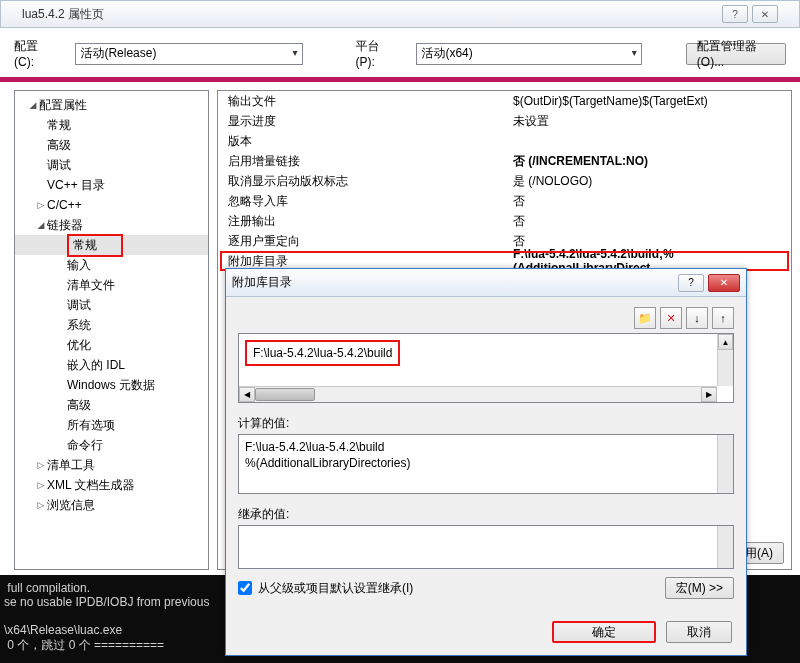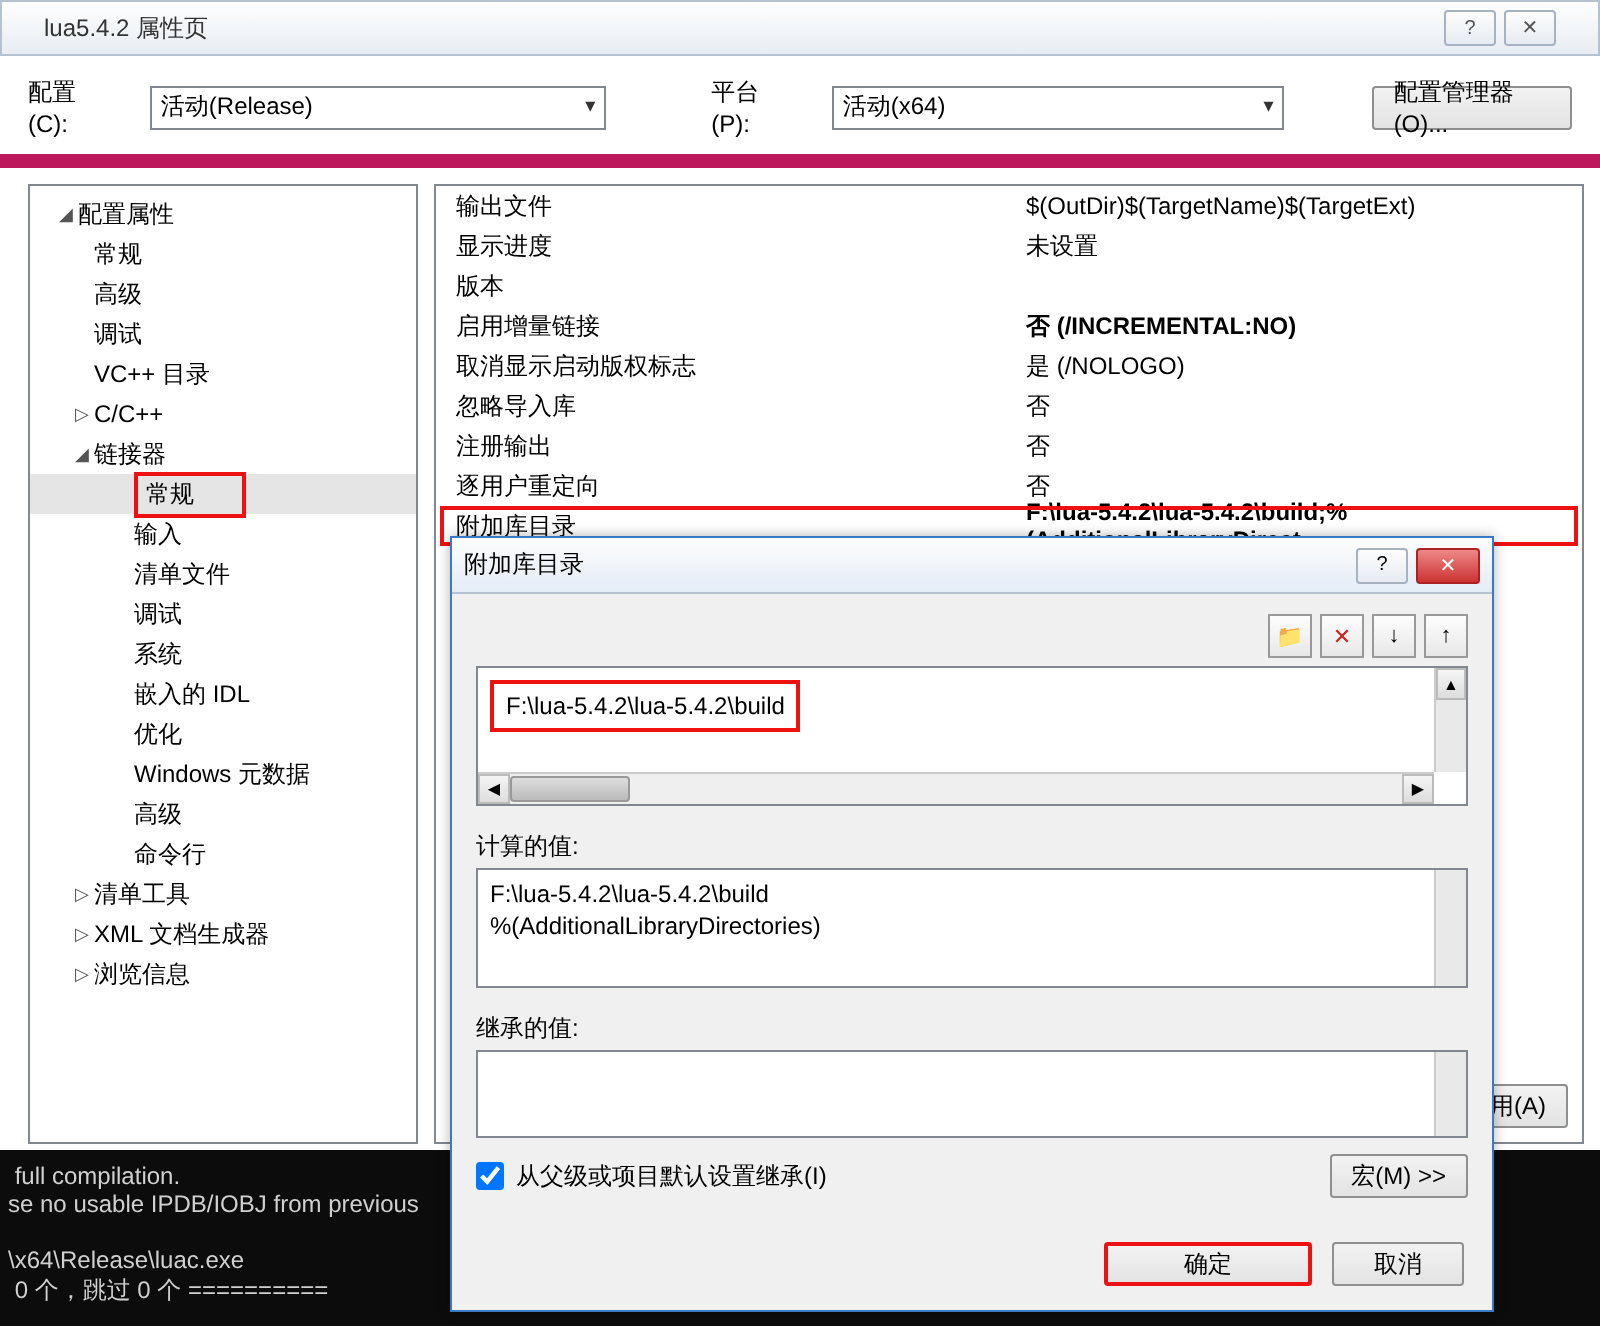--- a/index.html
+++ b/index.html
@@ -3,21 +3,21 @@
 <meta charset="utf-8">
 <style>
 * { box-sizing: border-box; margin: 0; padding: 0; font-family: "Microsoft YaHei", "Segoe UI", Tahoma, sans-serif; font-size: 12px; }
 body { background: #fff; width: 800px; height: 663px; overflow: hidden; position: relative; }
 
 .titlebar { background: linear-gradient(#fdfefe, #e8edf3); border: 1px solid #b5c2d1; height: 28px; display: flex; align-items: center; padding: 0 21px; }
 .titlebar .title { flex: 1; color: #333; }
 .titlebar .buttons { display: flex; gap: 4px; }
 .titlebar .btn { width: 26px; height: 18px; border: 1px solid #a6b2c0; background: linear-gradient(#fdfdfd,#e6ecf2); border-radius: 2px; display:flex; align-items:center; justify-content:center; font-size:10px; color:#555;}
 
-.toolbar { display: flex; align-items: center; padding: 10px 14px 8px; gap: 22px; border-bottom: 7px solid #be185d; }
+.toolbar { display: flex; align-items: center; padding: 10px 14px 8px; gap: 22px; border-bottom: 5px solid #be185d; }
 .toolbar label { }
 .select { border: 1px solid #828790; background: #fff; height: 22px; padding: 0 26px 0 4px; display:flex; align-items:center; position:relative; }
 .select::after { content:"▾"; position:absolute; right:4px; top:3px; font-size:10px; color:#333;}
 .select.cfg { width: 250px; }
 .select.plat { width: 248px; }
 .toolbar .spacer { flex:1; }
 .btn-std { border: 1px solid #8e8f8f; background: linear-gradient(#f2f2f2,#e3e3e3); height: 22px; padding: 0 10px; display:flex; align-items:center; border-radius:2px;}
 
 .main { display:flex; height: 488px; }
 .tree { width: 195px; border: 1px solid #828790; margin: 8px 0 0 14px; overflow:auto; background:#fff; padding-top:4px;}
@@ -137,30 +137,33 @@
     <div class="tree-item pad3">
         <span>清单文件</span>
       </div>
     <div class="tree-item pad3">
         <span>调试</span>
       </div>
     <div class="tree-item pad3">
         <span>系统</span>
       </div>
     <div class="tree-item pad3">
+        <span>优化</span>
+      </div>
+    <div class="tree-item pad3">
         <span>嵌入的 IDL</span>
       </div>
     <div class="tree-item pad3">
-        <span>优化</span>
-      </div>
-    <div class="tree-item pad3">
         <span>Windows 元数据</span>
       </div>
     <div class="tree-item pad3">
         <span>高级</span>
+      </div>
+    <div class="tree-item pad3">
+        <span>所有选项</span>
       </div>
     <div class="tree-item pad3">
         <span>命令行</span>
       </div>
     <div class="tree-item" style="padding-left:20px">
         <span class="arrow">▷</span>
         <span>清单工具</span>
       </div>
     <div class="tree-item" style="padding-left:20px">
         <span class="arrow">▷</span>

